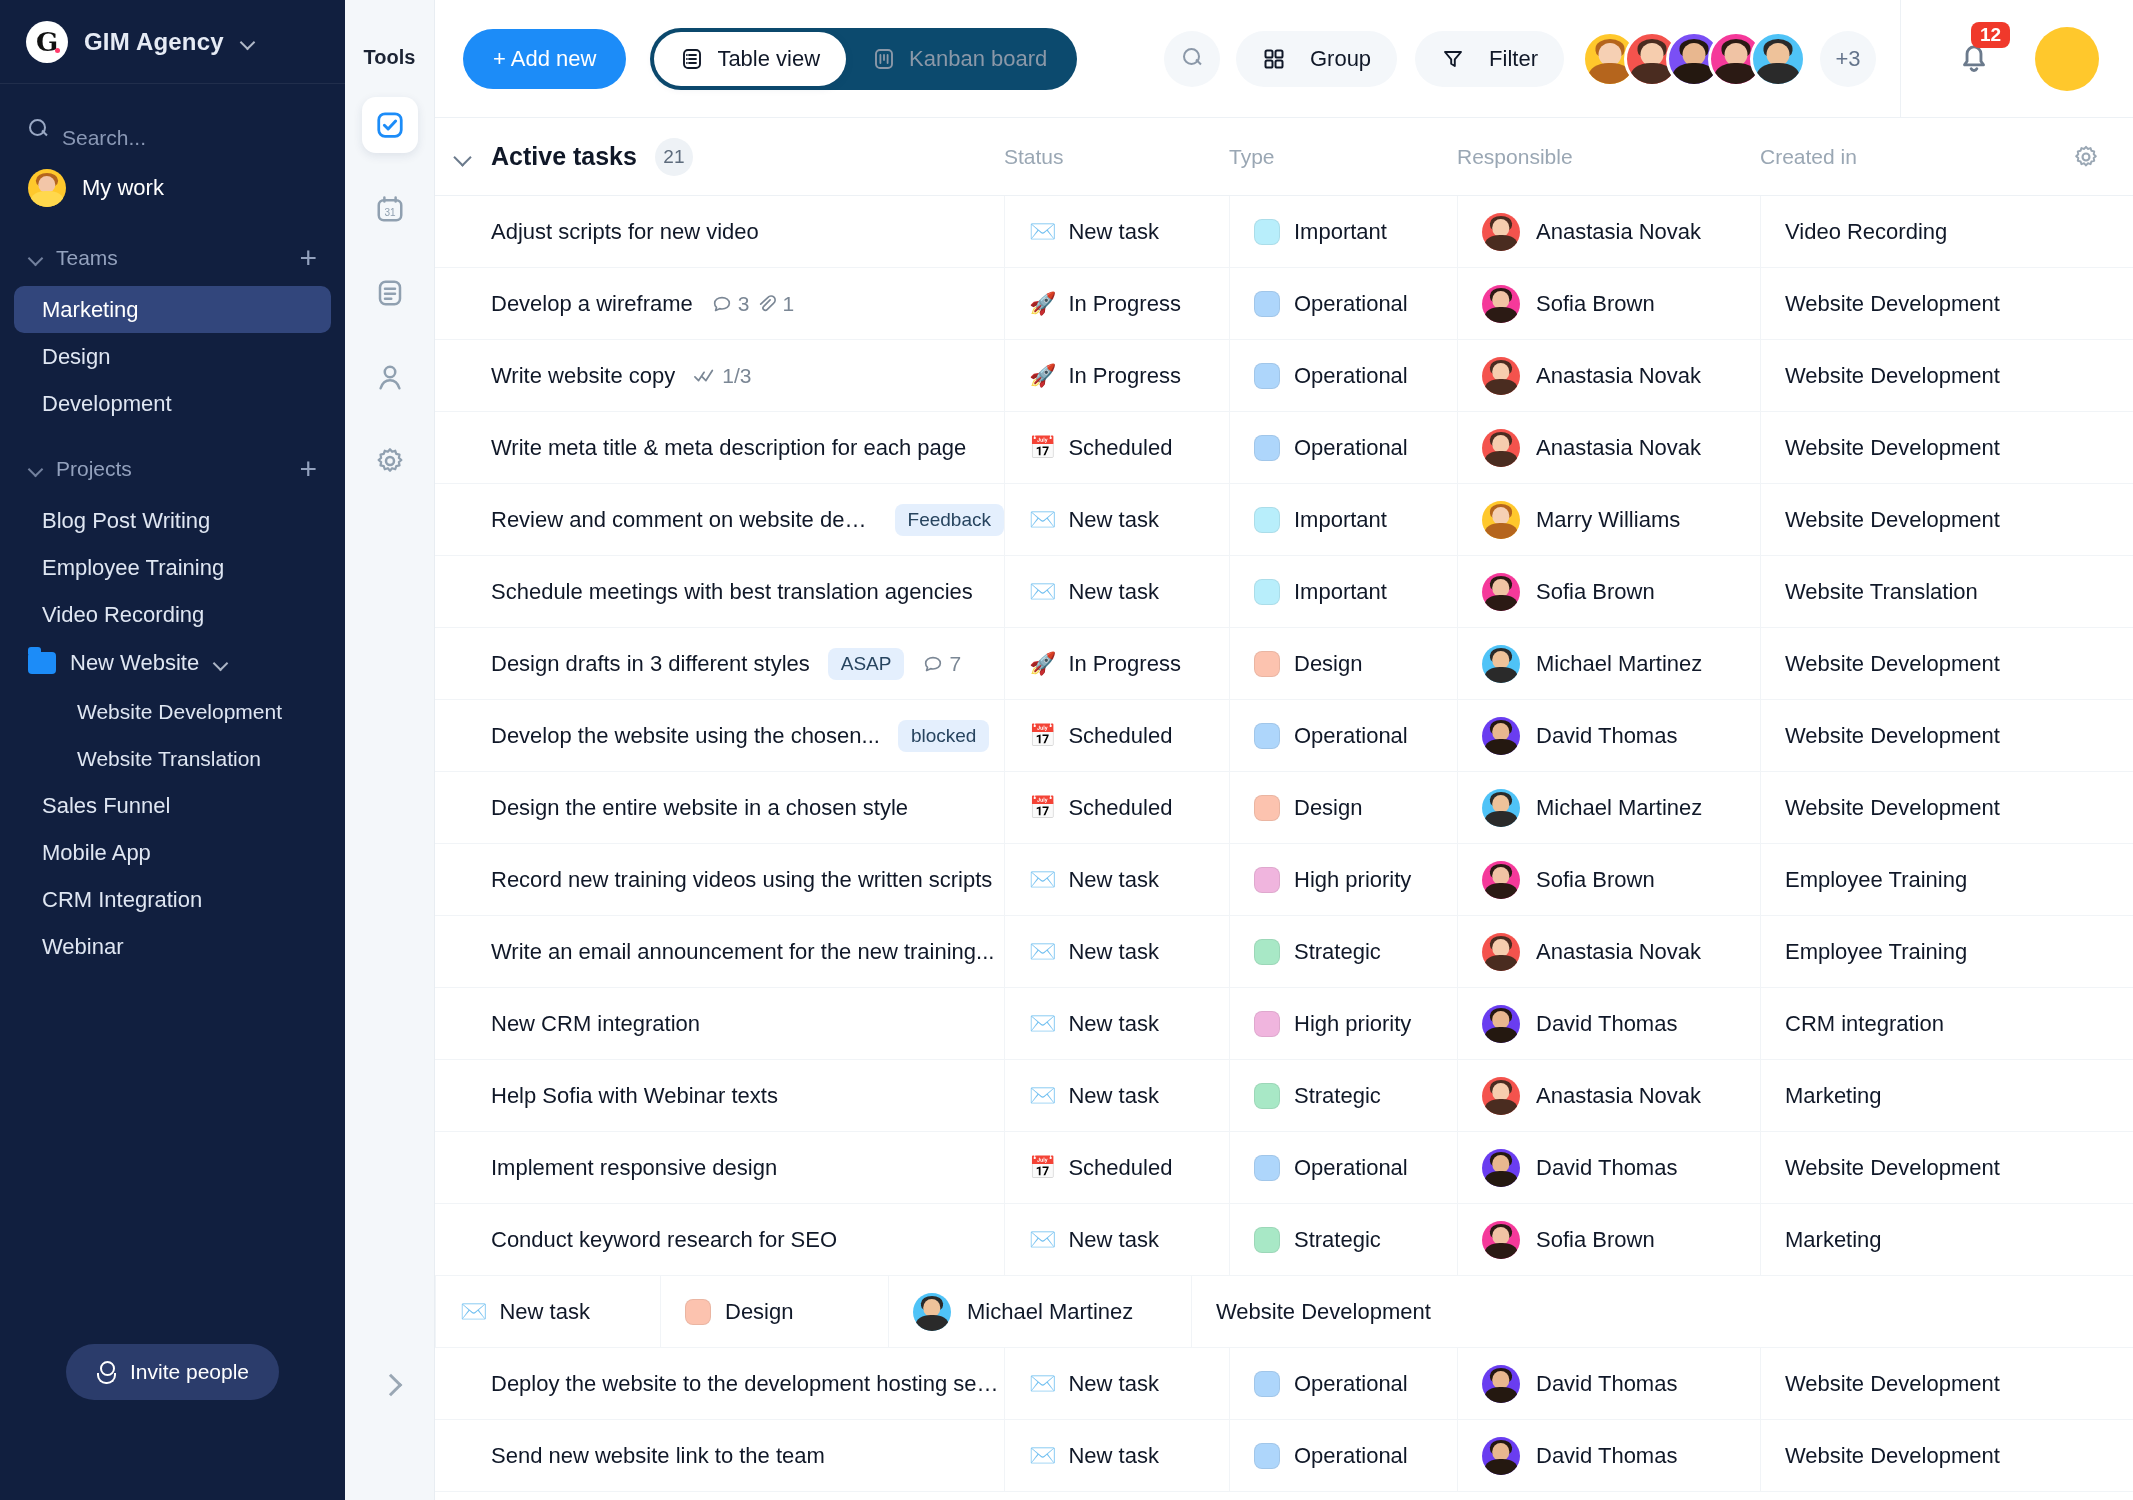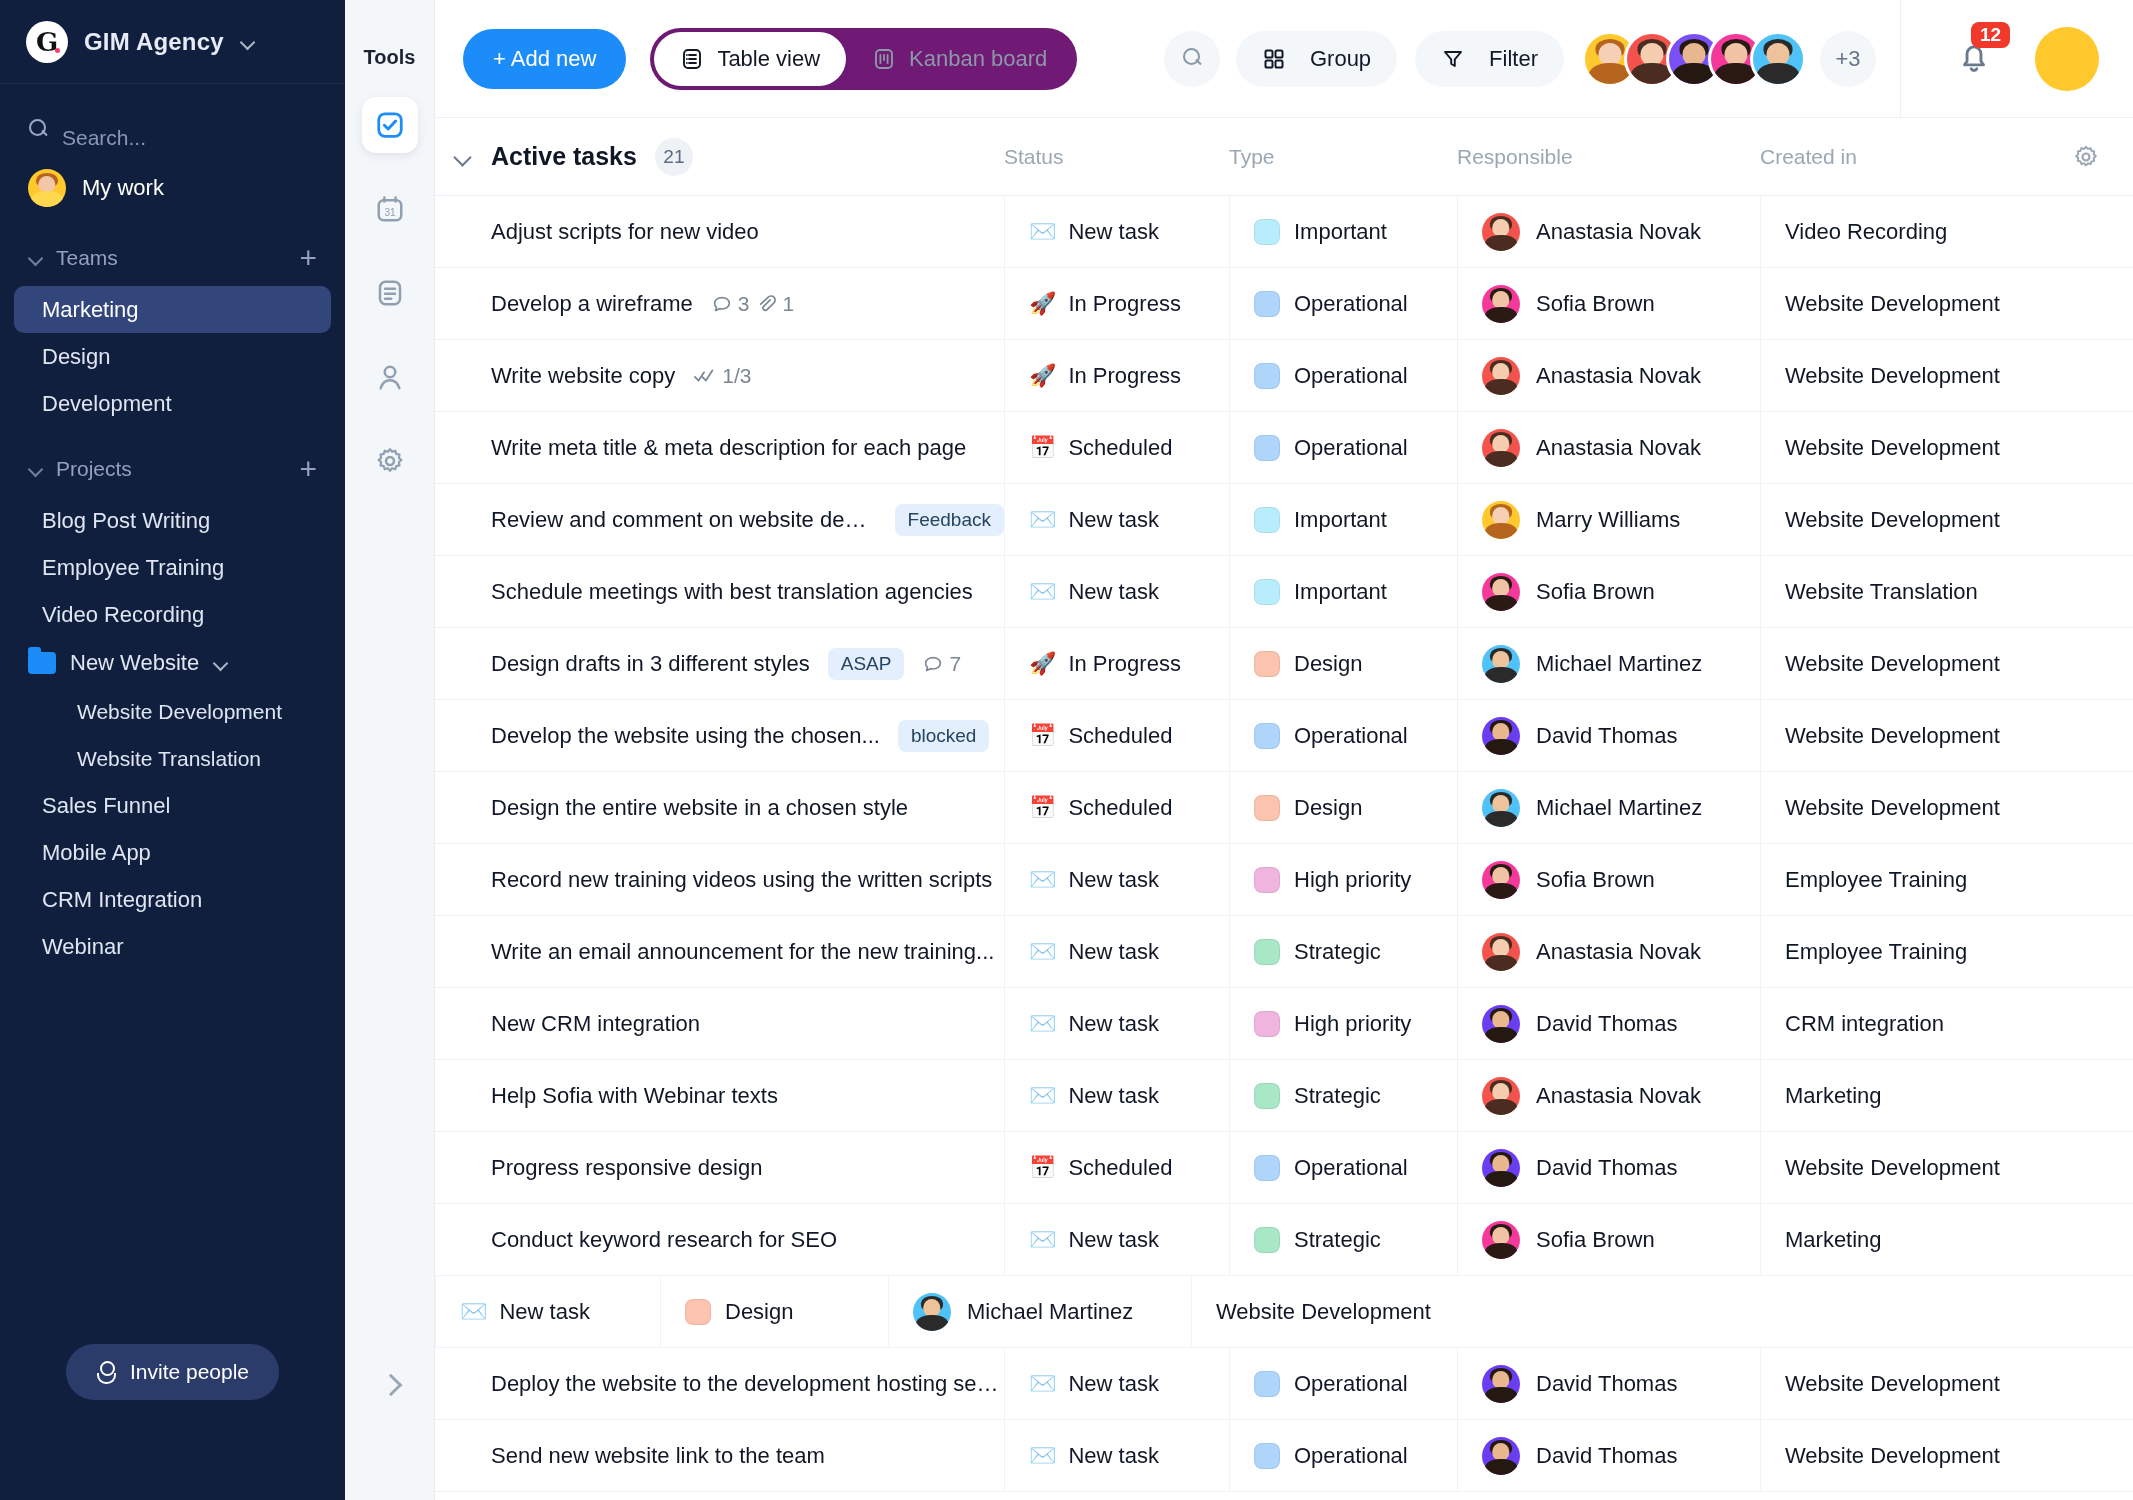--- a/index.html
+++ b/index.html
@@ -122,21 +122,21 @@
   .topbar {
     height: 118px; flex: 0 0 118px; display: flex; align-items: center;
     padding: 0 0 0 28px; border-bottom: 1px solid #edf1f5;
   }
   .addnew {
     background: #1c8cf8; color:#fff; border:none; border-radius: 30px;
     height: 60px; padding: 0 30px; font-size: 22px; font-family: inherit;
     display:flex; align-items:center; gap:8px; cursor:pointer;
   }
   .view-switch {
-    margin-left: 24px; background:#701a75; border-radius: 32px;
+    margin-left: 24px; background:#0c4a6e; border-radius: 32px;
     height: 62px; display:flex; align-items:center; padding: 4px;
   }
   .view-pill {
     height: 54px; border-radius: 28px; display:flex; align-items:center; gap:13px;
     padding: 0 26px; font-size: 22px; color:#8b98a8;
   }
   .view-pill.on { background:#fff; color:#101828; box-shadow: 0 2px 8px rgba(30,50,90,.10); }
   .topbar-right { margin-left:auto; display:flex; align-items:center; height:100%; }
   .icon-round {
     width:56px; height:56px; border-radius:50%; background:#f4f7fa;
@@ -833,21 +833,21 @@
               </span>
             </div>
             <div class="col-created">
               <span>Marketing</span>
             </div>
             <div class="col-gear"></div>
           </div>
           <div class="row">
             <div class="col-name">
               <div class="task-name">
-                <span class="task-text">Progress responsive design</span>
+                <span class="task-text">Implement responsive design</span>
               </div>
             </div>
             <div class="col-status">
               <span class="emoji">📅</span>
               <span style="margin-left:12px">Scheduled</span>
             </div>
             <div class="col-type">
               <span class="swatch" style="background:#aed6fb"></span>
               <span style="margin-left:14px">Operational</span>
             </div>

